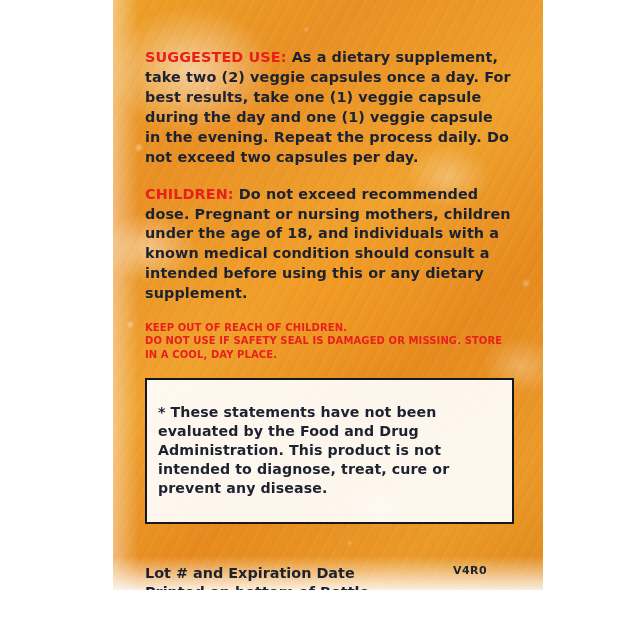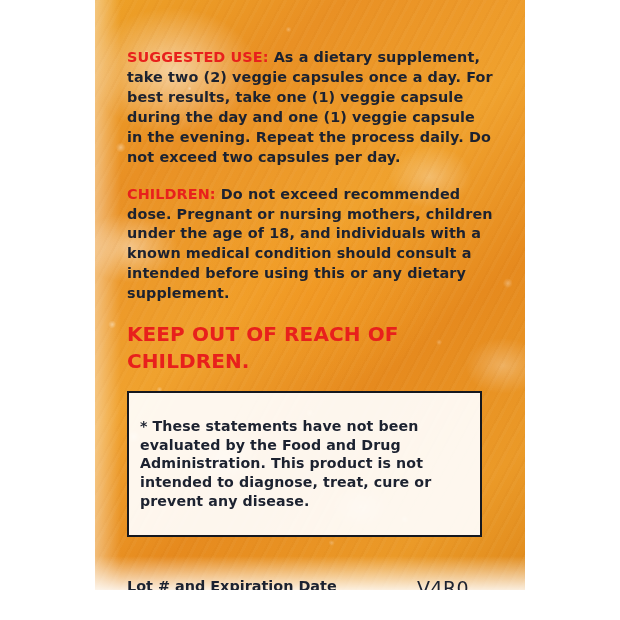--- a/index.html
+++ b/index.html
@@ -9,21 +9,21 @@
   }
   body {
     width: 620px;
     height: 620px;
     font-family: "DejaVu Sans", sans-serif;
     overflow: hidden;
   }
 
   #label-panel {
     position: absolute;
-    left: 95px;
+    left: 113px;
     top: 0;
     width: 430px;
     height: 590px;
     overflow: hidden;
     background:
       radial-gradient(ellipse 120px 90px at 18% 12%, rgba(255,255,255,0.55), rgba(255,255,255,0) 70%),
       radial-gradient(ellipse 70px 50px at 8% 42%, rgba(255,255,255,0.45), rgba(255,255,255,0) 70%),
       radial-gradient(ellipse 50px 40px at 30% 78%, rgba(255,255,255,0.35), rgba(255,255,255,0) 70%),
       radial-gradient(ellipse 60px 45px at 78% 30%, rgba(255,255,255,0.30), rgba(255,255,255,0) 70%),
       radial-gradient(ellipse 40px 30px at 62% 86%, rgba(255,255,255,0.25), rgba(255,255,255,0) 70%),
@@ -88,29 +88,29 @@
     color: #1c2230;
     letter-spacing: 0.1px;
   }
   .hdr-red {
     color: #e8201c;
     font-weight: 700;
   }
   .warn {
     color: #e8201c;
     font-weight: 700;
-    font-size: 20px;
+    font-size: 10px;
     line-height: 1.34;
     letter-spacing: 0.1px;
     text-transform: uppercase;
   }
   #disclaimer-box {
     border: 2.5px solid #15181f;
     background: rgba(255,255,255,0.92);
-    padding: 9px 0 10px 11px;
+    padding: 9px 14px 10px 11px;
     margin-top: 12px;
     width: 340px;
   }
   #disclaimer-box .para {
     font-size: 14.2px;
     line-height: 1.33;
   }
   #footer {
     margin-top: 40px;
     position: relative;
@@ -120,22 +120,22 @@
     font-size: 14.4px;
     font-weight: 700;
     color: #1c2230;
     line-height: 1.34;
     width: 270px;
   }
   #version-code {
     position: absolute;
     right: 24px;
     top: 0;
-    font-size: 19px;
-    font-weight: 400;
+    font-size: 11px;
+    font-weight: 700;
     color: #1c2230;
     letter-spacing: 0.4px;
   }
 </style>
 </head>
 <body>
 
 <div id="label-panel">
   <div id="grunge"></div>
   <div id="edge-left"></div>
@@ -146,20 +146,21 @@
     <div class="blk">
       <p class="para"><span class="hdr-red">SUGGESTED USE:</span><span> As a dietary supplement, take two (2) veggie capsules once a day. For best results, take one (1) veggie capsule during the day and one (1) veggie capsule in the evening. Repeat the process daily. Do not exceed two capsules per day.</span></p>
     </div>
 
     <div class="blk">
       <p class="para"><span class="hdr-red">CHILDREN:</span><span> Do not exceed recommended dose. Pregnant or nursing mothers, children under the age of 18, and individuals with a known medical condition should consult a intended before using this or any dietary supplement.</span></p>
     </div>
 
     <div class="blk">
       <div class="warn">KEEP OUT OF REACH OF CHILDREN.</div>
+      <div class="warn">DO NOT USE IF SAFETY SEAL IS DAMAGED OR MISSING. STORE IN A COOL, DAY PLACE.</div>
     </div>
 
     <div id="disclaimer-box">
       <p class="para">* These statements have not been evaluated by the Food and Drug Administration. This product is not intended to diagnose, treat, cure or prevent any disease.</p>
     </div>
 
     <div id="footer">
       <div id="lot-text">Lot # and Expiration Date Printed on bottom of Bottle</div>
       <div id="version-code">V4R0</div>
 

